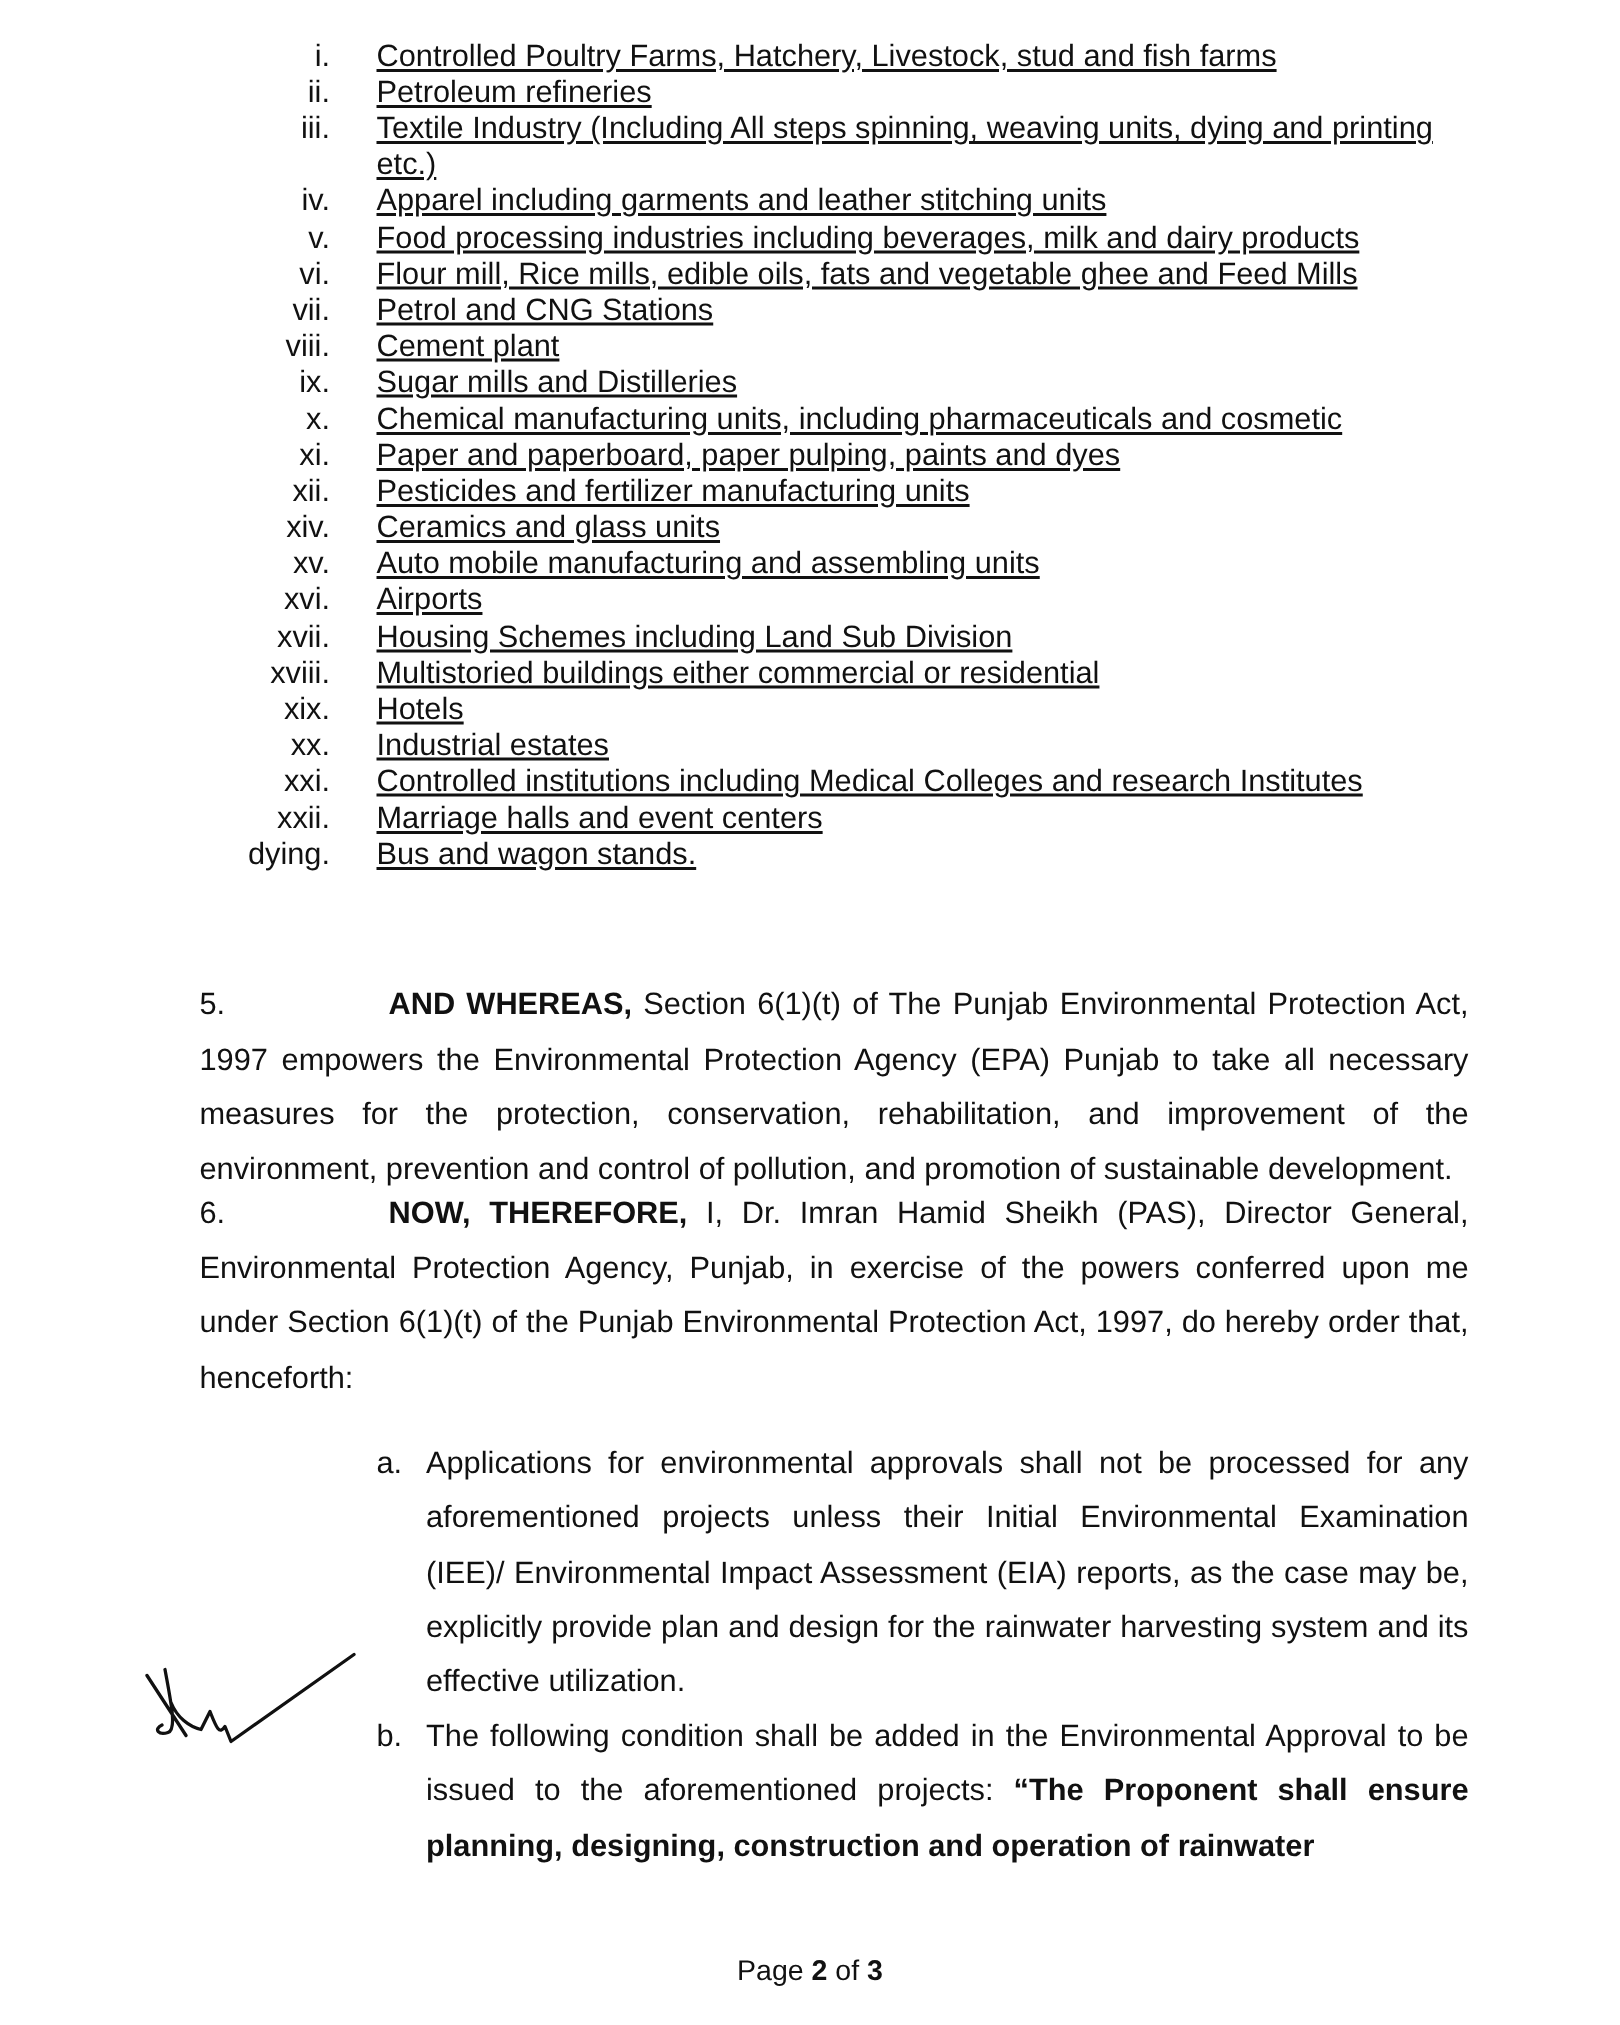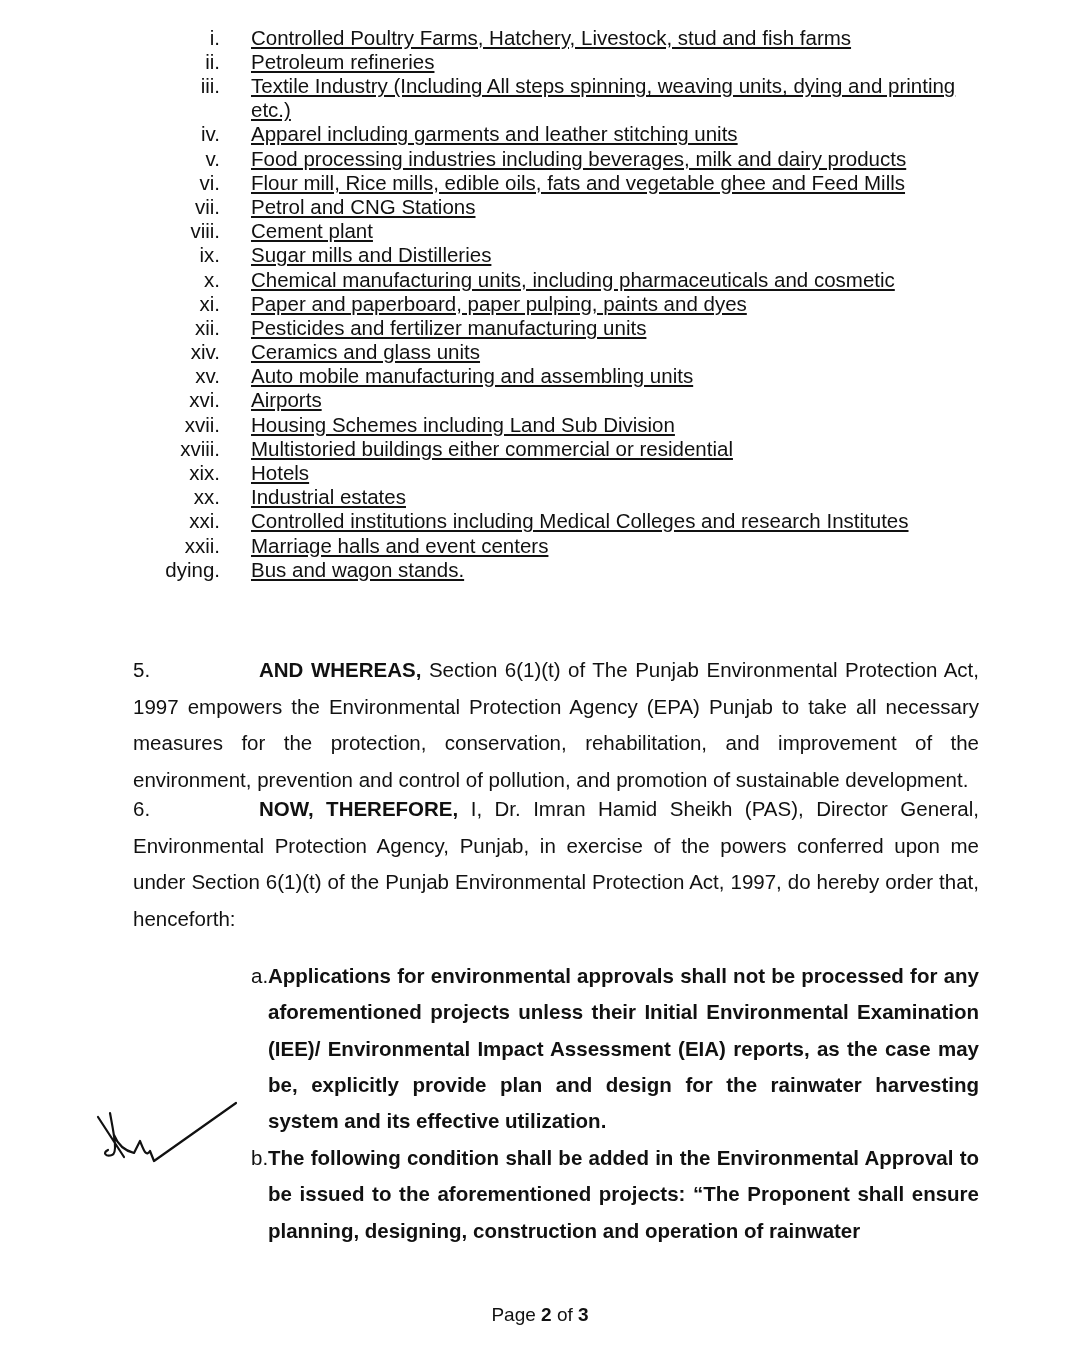--- a/index.html
+++ b/index.html
@@ -13,21 +13,21 @@
   .li .txt { position: absolute; left: 251px; white-space: nowrap; text-decoration: underline; }
   .li.wrap { height: 48px; }
   .li.wrap .txt { white-space: normal; width: 740px; }
 
   .para { position: absolute; left: 133px; width: 846px; font-size: 20.5px; line-height: 36.5px; text-align: justify; }
   .para .pnum { display: inline-block; width: 126px; }
   .para b { font-weight: bold; }
 
   .sub { position: absolute; left: 251px; width: 728px; font-size: 20.5px; line-height: 36.3px; text-align: justify; }
   .sub .lbl { position: absolute; left: 0; top: 0; }
-  .sub .body { margin-left: 17px; font-weight: bold; }
+  .sub .body { margin-left: 33px; }
 
   .signature { position: absolute; left: 88px; top: 1095px; width: 160px; height: 95px; }
 
   .footer { position: absolute; left: 0; width: 1080px; top: 1304px; text-align: center; font-size: 19px; }
   .footer b { font-weight: bold; }
 </style>
 </head>
 <body>
 
 <div class="list">

